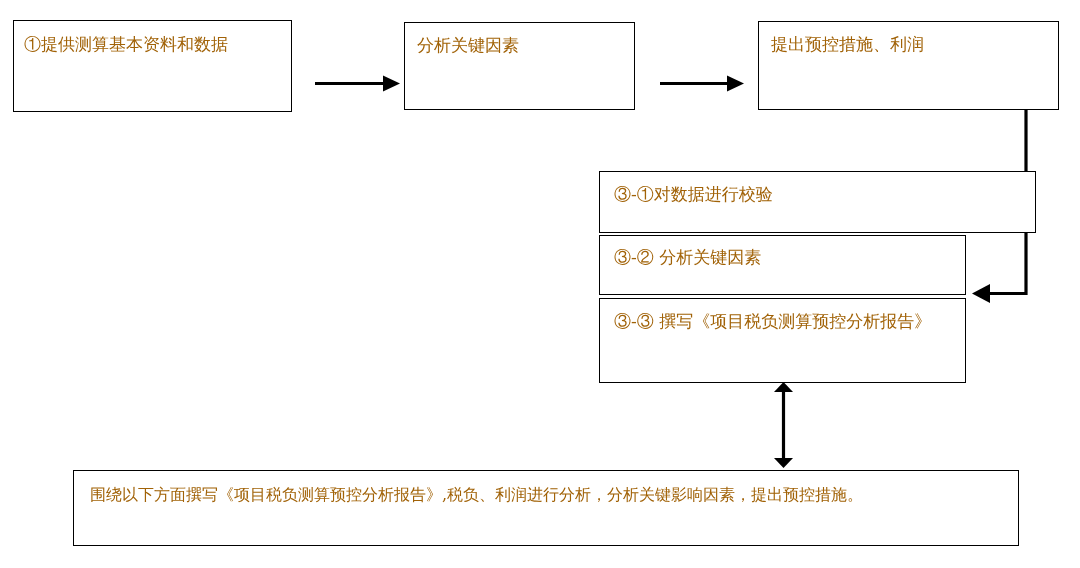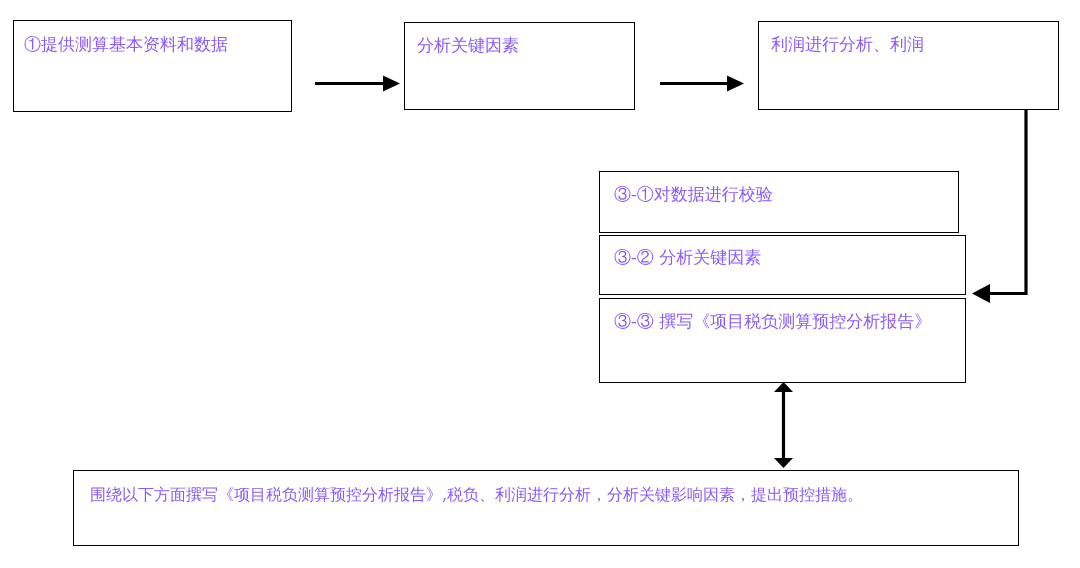--- a/index.html
+++ b/index.html
@@ -19,36 +19,36 @@
     position: absolute;
     box-sizing: border-box;
     border: 1.5px solid #000000;
     background: #ffffff;
     color: #000000;
   }
   .node .txt {
     display: block;
     font-size: 17px;
     line-height: 1.55;
-    color: #8b5cf6;
+    color: #a16207;
     white-space: pre-wrap;
     word-break: break-word;
   }
   
   #box-1 { left: 13px;  top: 20px;  width: 279px; height: 92px; }
   #box-1 .txt { padding: 10px 12px 0 10px; }
 
   #box-2 { left: 404px; top: 22px;  width: 231px; height: 88px; }
   #box-2 .txt { padding: 9px 12px 0 12px; }
 
   #box-3 { left: 758px; top: 21px;  width: 301px; height: 89px; }
   #box-3 .txt { padding: 9px 12px 0 12px; }
 
   
-  #sub-1 { left: 599px; top: 171px; width: 360px; height: 62px; }
+  #sub-1 { left: 599px; top: 171px; width: 437px; height: 62px; }
   #sub-1 .txt { padding: 9px 12px 0 14px; }
 
   #sub-2 { left: 599px; top: 235px; width: 367px; height: 60px; }
   #sub-2 .txt { padding: 8px 12px 0 14px; }
 
   #sub-3 { left: 599px; top: 298px; width: 367px; height: 85px; }
   #sub-3 .txt { padding: 9px 14px 0 14px; }
 
   
   #box-summary { left: 73px; top: 470px; width: 946px; height: 76px; }
@@ -94,21 +94,21 @@
 
   <div class="node" id="box-1">
     <span class="txt">①提供测算基本资料和数据</span>
   </div>
 
   <div class="node" id="box-2">
     <span class="txt">分析关键因素</span>
   </div>
 
   <div class="node" id="box-3">
-    <span class="txt">利润进行分析、利润</span>
+    <span class="txt">提出预控措施、利润</span>
   </div>
 
   <div class="node" id="sub-1">
     <span class="txt">③-①对数据进行校验</span>
   </div>
 
   <div class="node" id="sub-3">
     <span class="txt">③-③ 撰写《项目税负测算预控分析报告》</span>
   </div>
 

